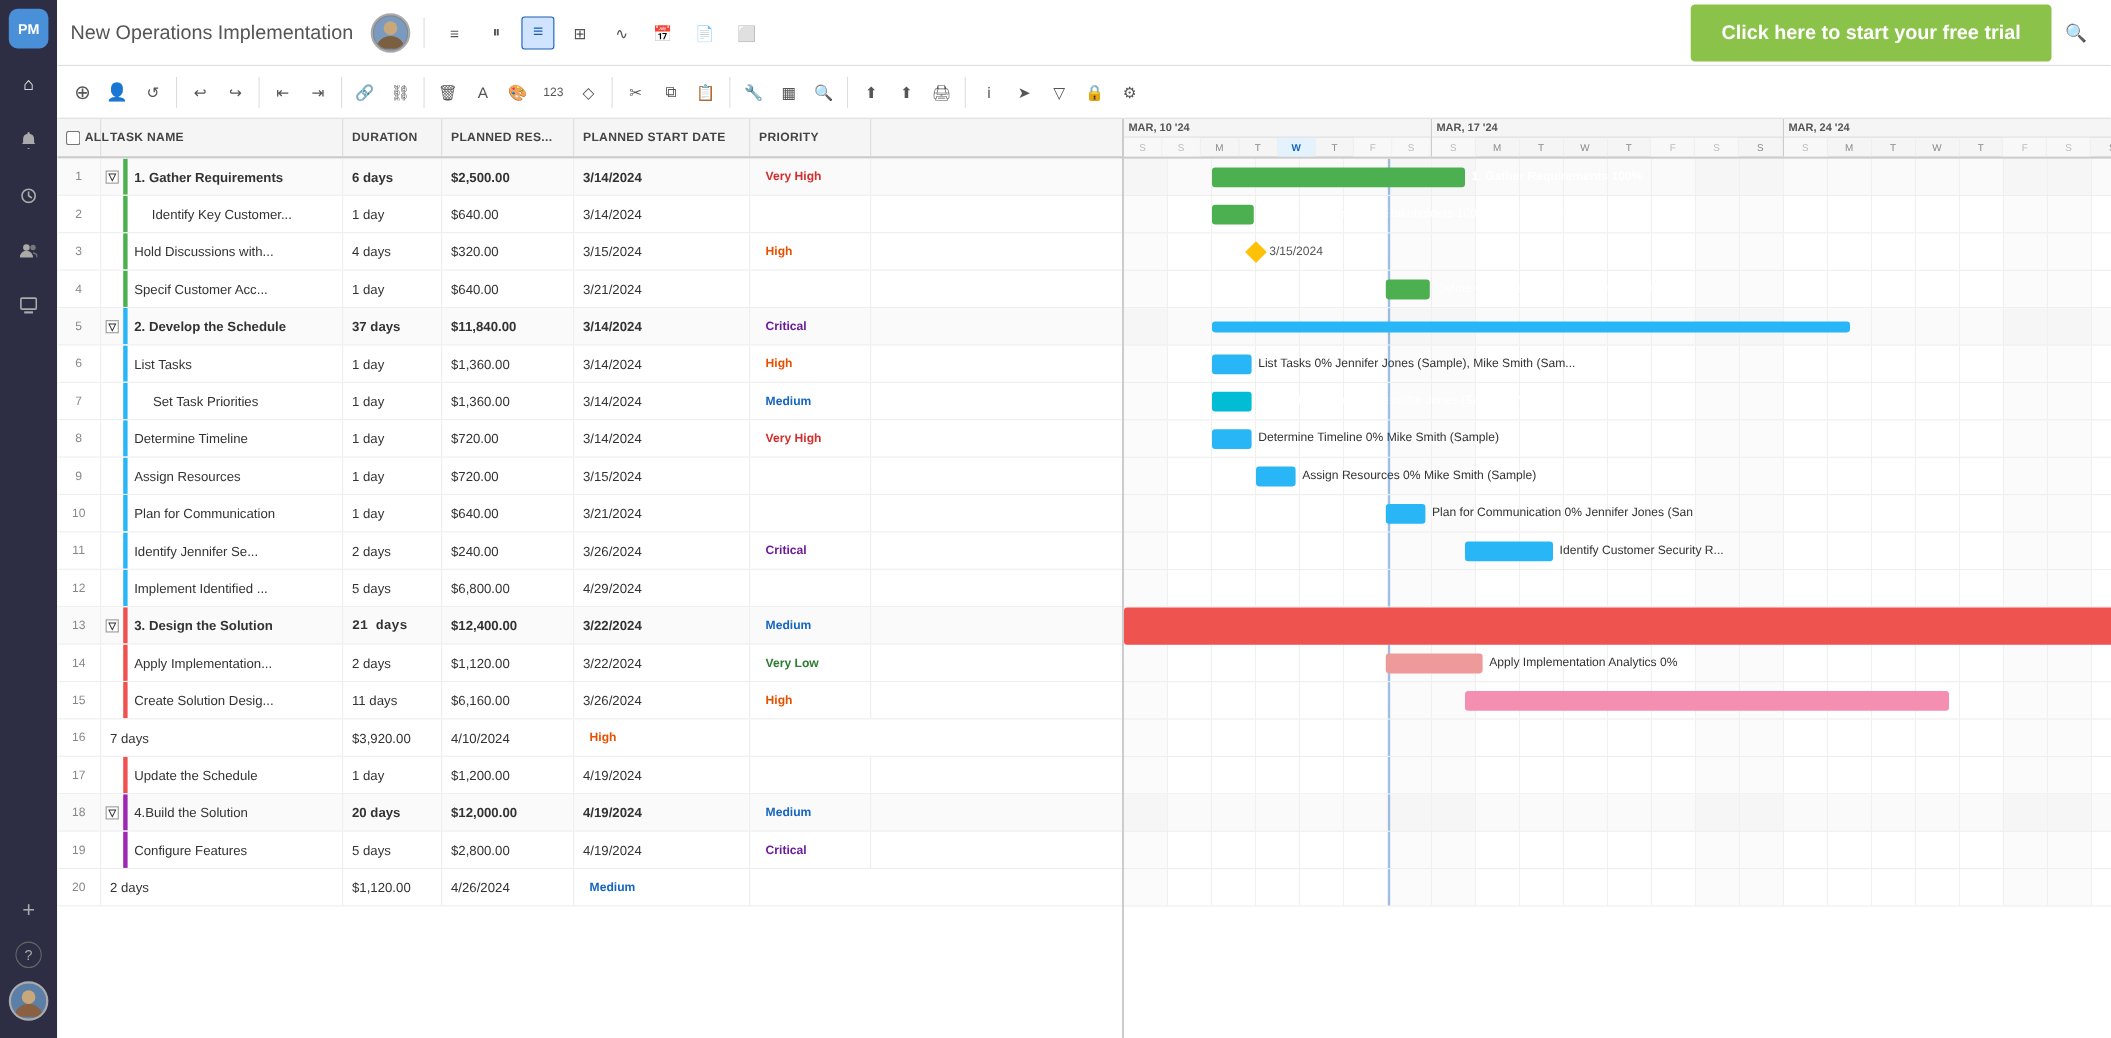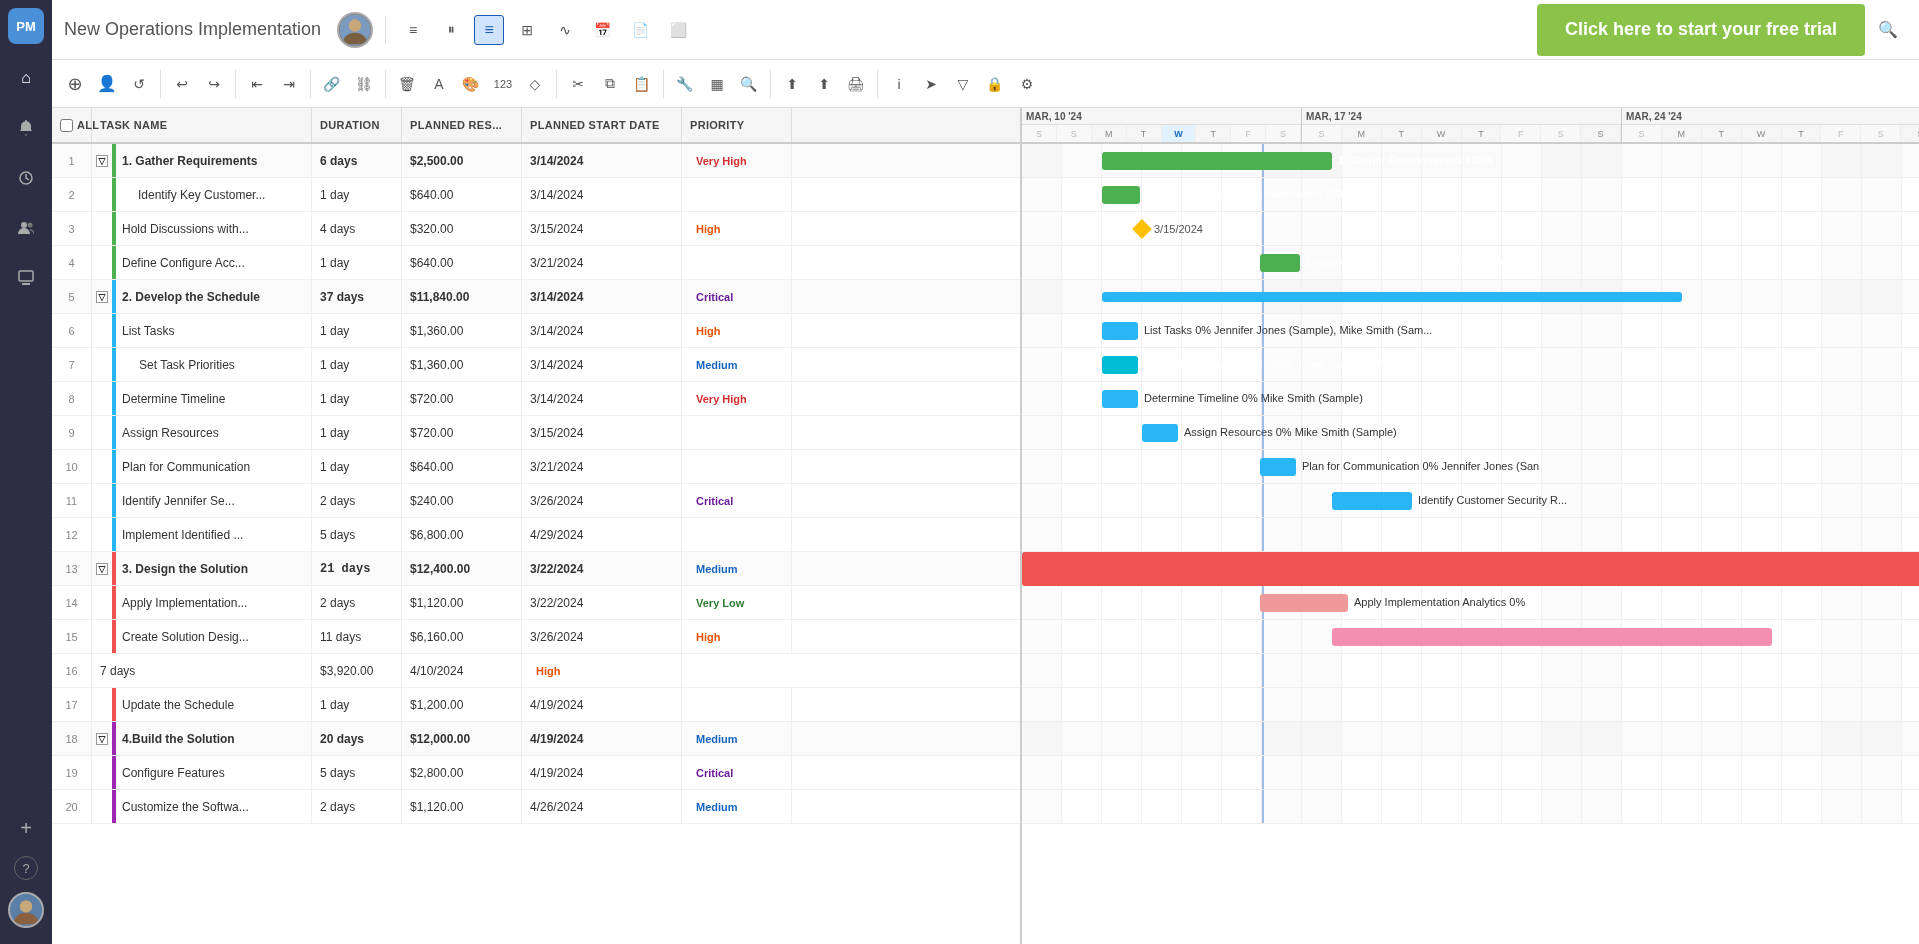--- a/index.html
+++ b/index.html
@@ -397,21 +397,21 @@
     <div class="tbl-cell" style="">$320.00</div>
     <div class="tbl-cell" style="">3/15/2024</div>
     <div class="tbl-cell">
                 <span class="priority-badge" style="color:#e65100;">High</span>
               </div>
   </div>
             <div class="tbl-row">
     <div class="tbl-cell row-num">4</div>
     <div class="tbl-cell task-indent" style="gap:0;">
                 <span style="width:4px;height:100%;background:#4caf50;margin-right:6px;flex-shrink:0;display:inline-block;"></span>
-                <span style="">Define Configure Acc...</span>
+                <span style="">Specif Customer Acc...</span>
               </div>
     <div class="tbl-cell" style="">1 day</div>
     <div class="tbl-cell" style="">$640.00</div>
     <div class="tbl-cell" style="">3/21/2024</div>
     <div class="tbl-cell"></div>
   </div>
             <div class="tbl-row phase-row">
     <div class="tbl-cell row-num">5</div>
     <div class="tbl-cell phase-indent" style="gap:0;">
                 <span style="display:inline-flex;align-items:center;justify-content:center;width:12px;height:12px;border:1px solid #999;background:white;margin-right:4px;font-size:9px;flex-shrink:0;">▽</span>
@@ -568,21 +568,21 @@
     <div class="tbl-cell" style="">1 day</div>
     <div class="tbl-cell" style="">$1,200.00</div>
     <div class="tbl-cell" style="">4/19/2024</div>
     <div class="tbl-cell"></div>
   </div>
             <div class="tbl-row phase-row">
     <div class="tbl-cell row-num">18</div>
     <div class="tbl-cell phase-indent" style="gap:0;">
                 <span style="display:inline-flex;align-items:center;justify-content:center;width:12px;height:12px;border:1px solid #999;background:white;margin-right:4px;font-size:9px;flex-shrink:0;">▽</span>
                 <span style="width:4px;height:100%;background:#9c27b0;margin-right:6px;flex-shrink:0;display:inline-block;"></span>
-                <span style="font-weight:bold;">4.Build the Solution</span>
+                <span style="font-weight:normal;">4.Build the Solution</span>
               </div>
     <div class="tbl-cell" style="font-weight:bold;">20 days</div>
     <div class="tbl-cell" style="font-weight:bold;">$12,000.00</div>
     <div class="tbl-cell" style="font-weight:bold;">4/19/2024</div>
     <div class="tbl-cell">
                 <span class="priority-badge" style="color:#1565c0;">Medium</span>
               </div>
   </div>
             <div class="tbl-row">
     <div class="tbl-cell row-num">19</div>
@@ -592,24 +592,20 @@
               </div>
     <div class="tbl-cell" style="">5 days</div>
     <div class="tbl-cell" style="">$2,800.00</div>
     <div class="tbl-cell" style="">4/19/2024</div>
     <div class="tbl-cell">
                 <span class="priority-badge" style="color:#6a1b9a;">Critical</span>
               </div>
   </div>
             <div class="tbl-row">
     <div class="tbl-cell row-num">20</div>
-    <div class="tbl-cell task-indent" style="gap:0;">
-                <span style="width:4px;height:100%;background:#9c27b0;margin-right:6px;flex-shrink:0;display:inline-block;"></span>
-                <span style="">Customize the Softwa...</span>
-              </div>
     <div class="tbl-cell" style="">2 days</div>
     <div class="tbl-cell" style="">$1,120.00</div>
     <div class="tbl-cell" style="">4/26/2024</div>
     <div class="tbl-cell">
                 <span class="priority-badge" style="color:#1565c0;">Medium</span>
               </div>
   </div>
           </div>
       </div>
 

